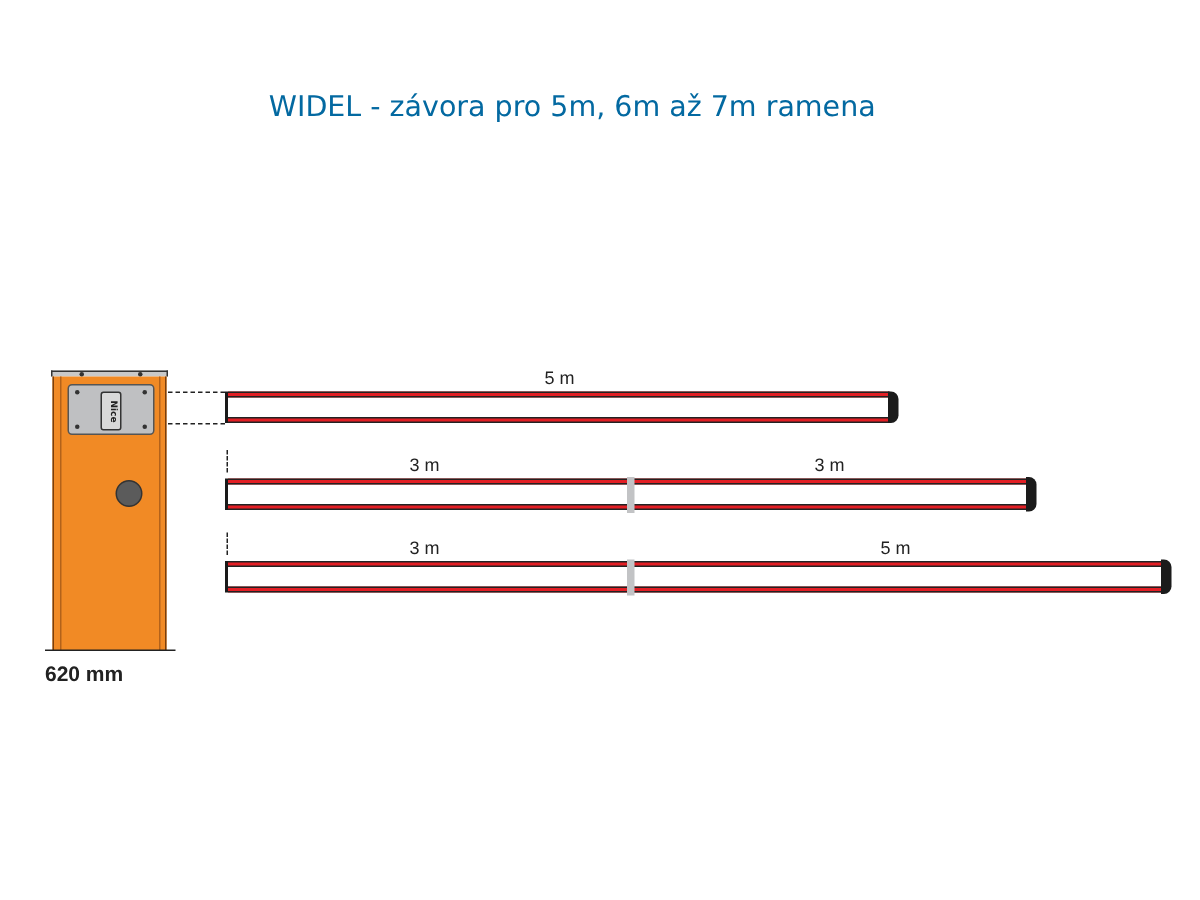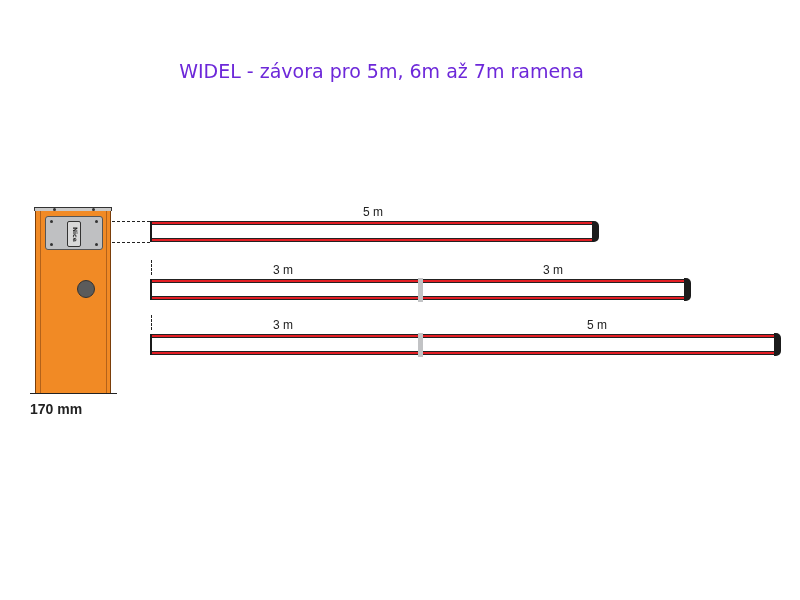--- a/index.html
+++ b/index.html
@@ -1,18 +1,18 @@
 <!DOCTYPE html>
 <html><head>
 <meta charset="utf-8">
 <style>
   html, body { margin: 0; padding: 0; }
   body { width: 800px; height: 600px; background: #ffffff; position: relative; overflow: hidden; font-family: "DejaVu Sans", sans-serif; }
-  .title { position: absolute; left: 0; width: 763px; top: 60px; text-align: center; font-size: 19px; color: #6d28d9; }
-  .abs { position: absolute; }
+  .title { position: absolute; left: 0; width: 763px; top: 60px; text-align: center; font-size: 19px; color: #0369a1; }
+  .abs { position: absolute; margin-top: 40px; }
   
   .cab-top { left: 34px; top: 207px; width: 78px; height: 4px; background: #c9c9c9; border: 1px solid #333; border-bottom: none; box-sizing: border-box; }
   .cab { left: 35px; top: 211px; width: 76px; height: 183px; background: #f18a25; border-left: 1px solid #7a3e0a; border-right: 1px solid #7a3e0a; box-sizing: border-box; }
   .cab-inner-l { left: 40px; top: 211px; width: 1px; height: 183px; background: #b3621a; }
   .cab-inner-r { left: 106px; top: 211px; width: 1px; height: 183px; background: #b3621a; }
   .cab-base { left: 30px; top: 393px; width: 87px; height: 1px; background: #222; }
   .panel { left: 45px; top: 216px; width: 58px; height: 34px; background: #bfc0c2; border: 1px solid #555; border-radius: 3px; box-sizing: border-box; }
   .screw { width: 3px; height: 3px; border-radius: 50%; background: #333; }
   .logo-box { left: 67px; top: 221px; width: 12px; height: 24px; border: 1px solid #333; border-radius: 2px; background: #d9d9d9; font-size: 6px; writing-mode: vertical-rl; text-align: center; line-height: 10px; color: #222; font-weight: bold; overflow: hidden; }
   .knob { left: 77px; top: 280px; width: 18px; height: 18px; border-radius: 50%; background: #5b5b5b; border: 1px solid #333; box-sizing: border-box; }
@@ -42,21 +42,21 @@
   <div class="abs cab-base"></div>
   <div class="abs panel"></div>
   <div class="abs screw" style="left:50px;top:220px"></div>
   <div class="abs screw" style="left:95px;top:220px"></div>
   <div class="abs screw" style="left:50px;top:243px"></div>
   <div class="abs screw" style="left:95px;top:243px"></div>
   <div class="abs screw" style="left:53px;top:208px"></div>
   <div class="abs screw" style="left:92px;top:208px"></div>
   <div class="abs logo-box">Nice</div>
   <div class="abs knob"></div>
-  <div class="abs cab-label">170 mm</div>
+  <div class="abs cab-label">620 mm</div>
 </div>
 
 <div class="abs dash-h" style="left:112px;top:221px;width:38px"></div>
 <div class="abs dash-h" style="left:112px;top:242px;width:38px"></div>
 <div class="abs dash-v" style="left:151px;top:260px;height:15px"></div>
 <div class="abs dash-v" style="left:151px;top:315px;height:15px"></div>
 
 <div>
   <div class="abs dim" style="left:363px;top:205px">5 m</div>
   <div class="abs arm" style="left:150px;top:221px;width:443px"></div>

